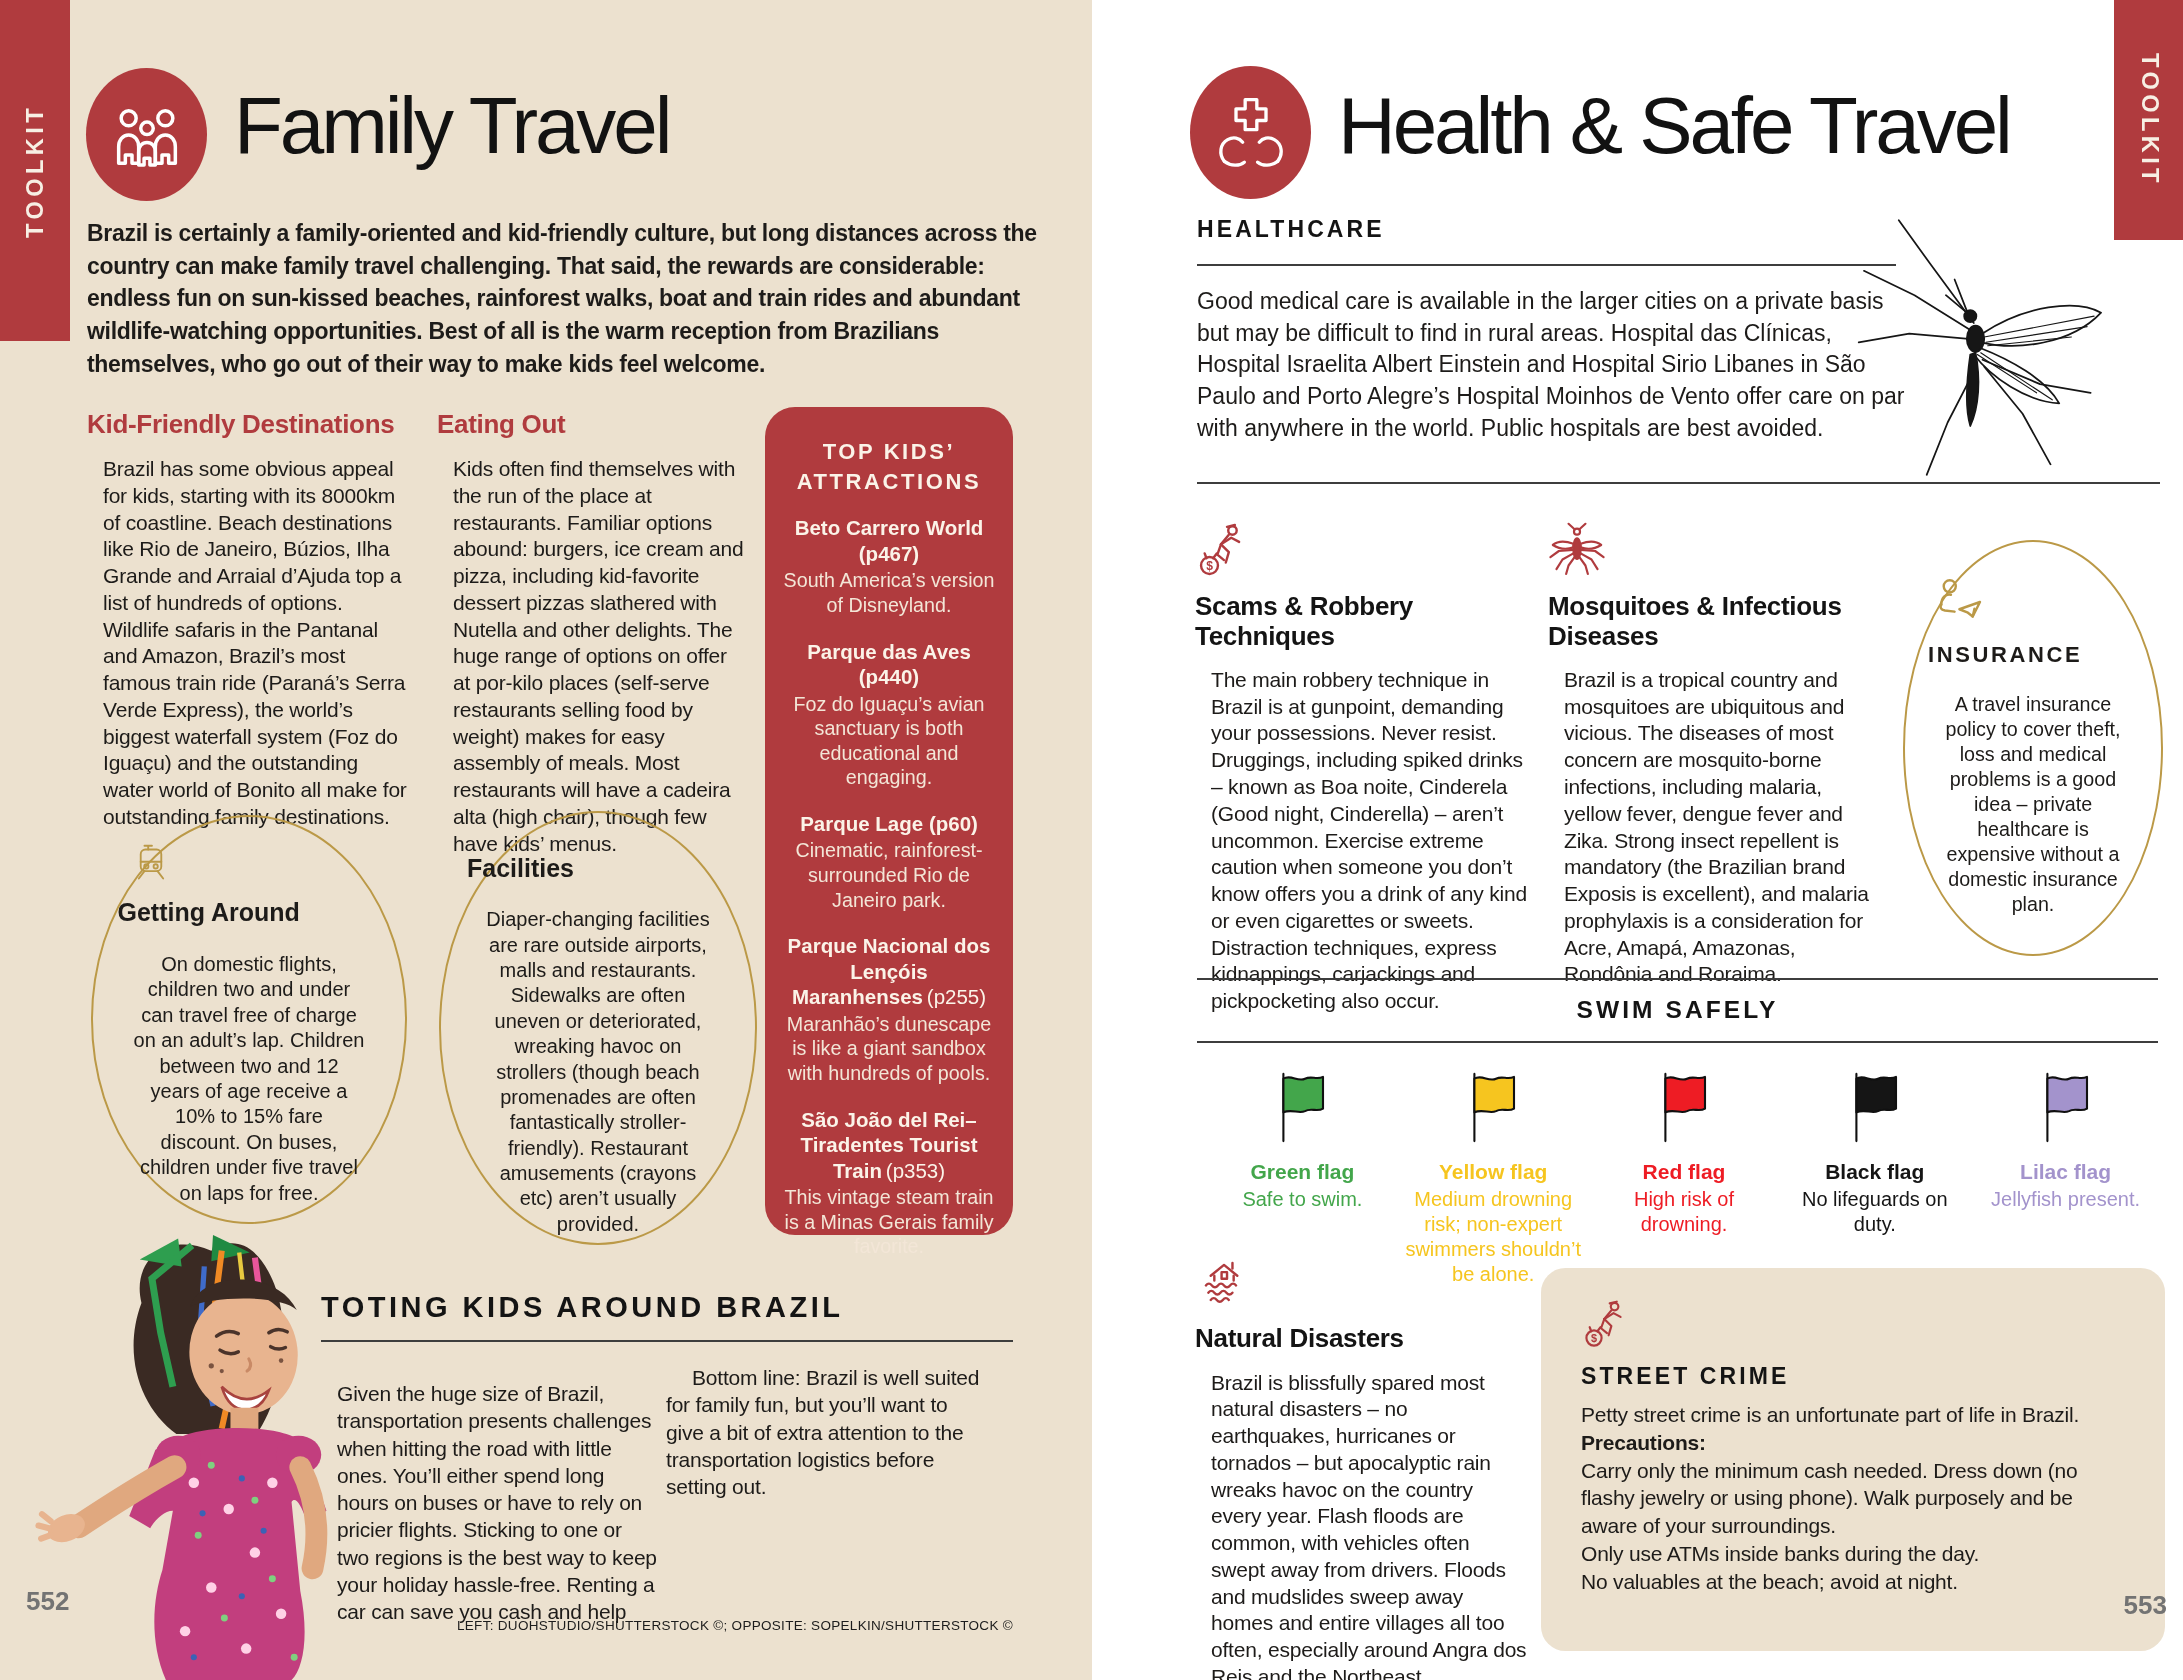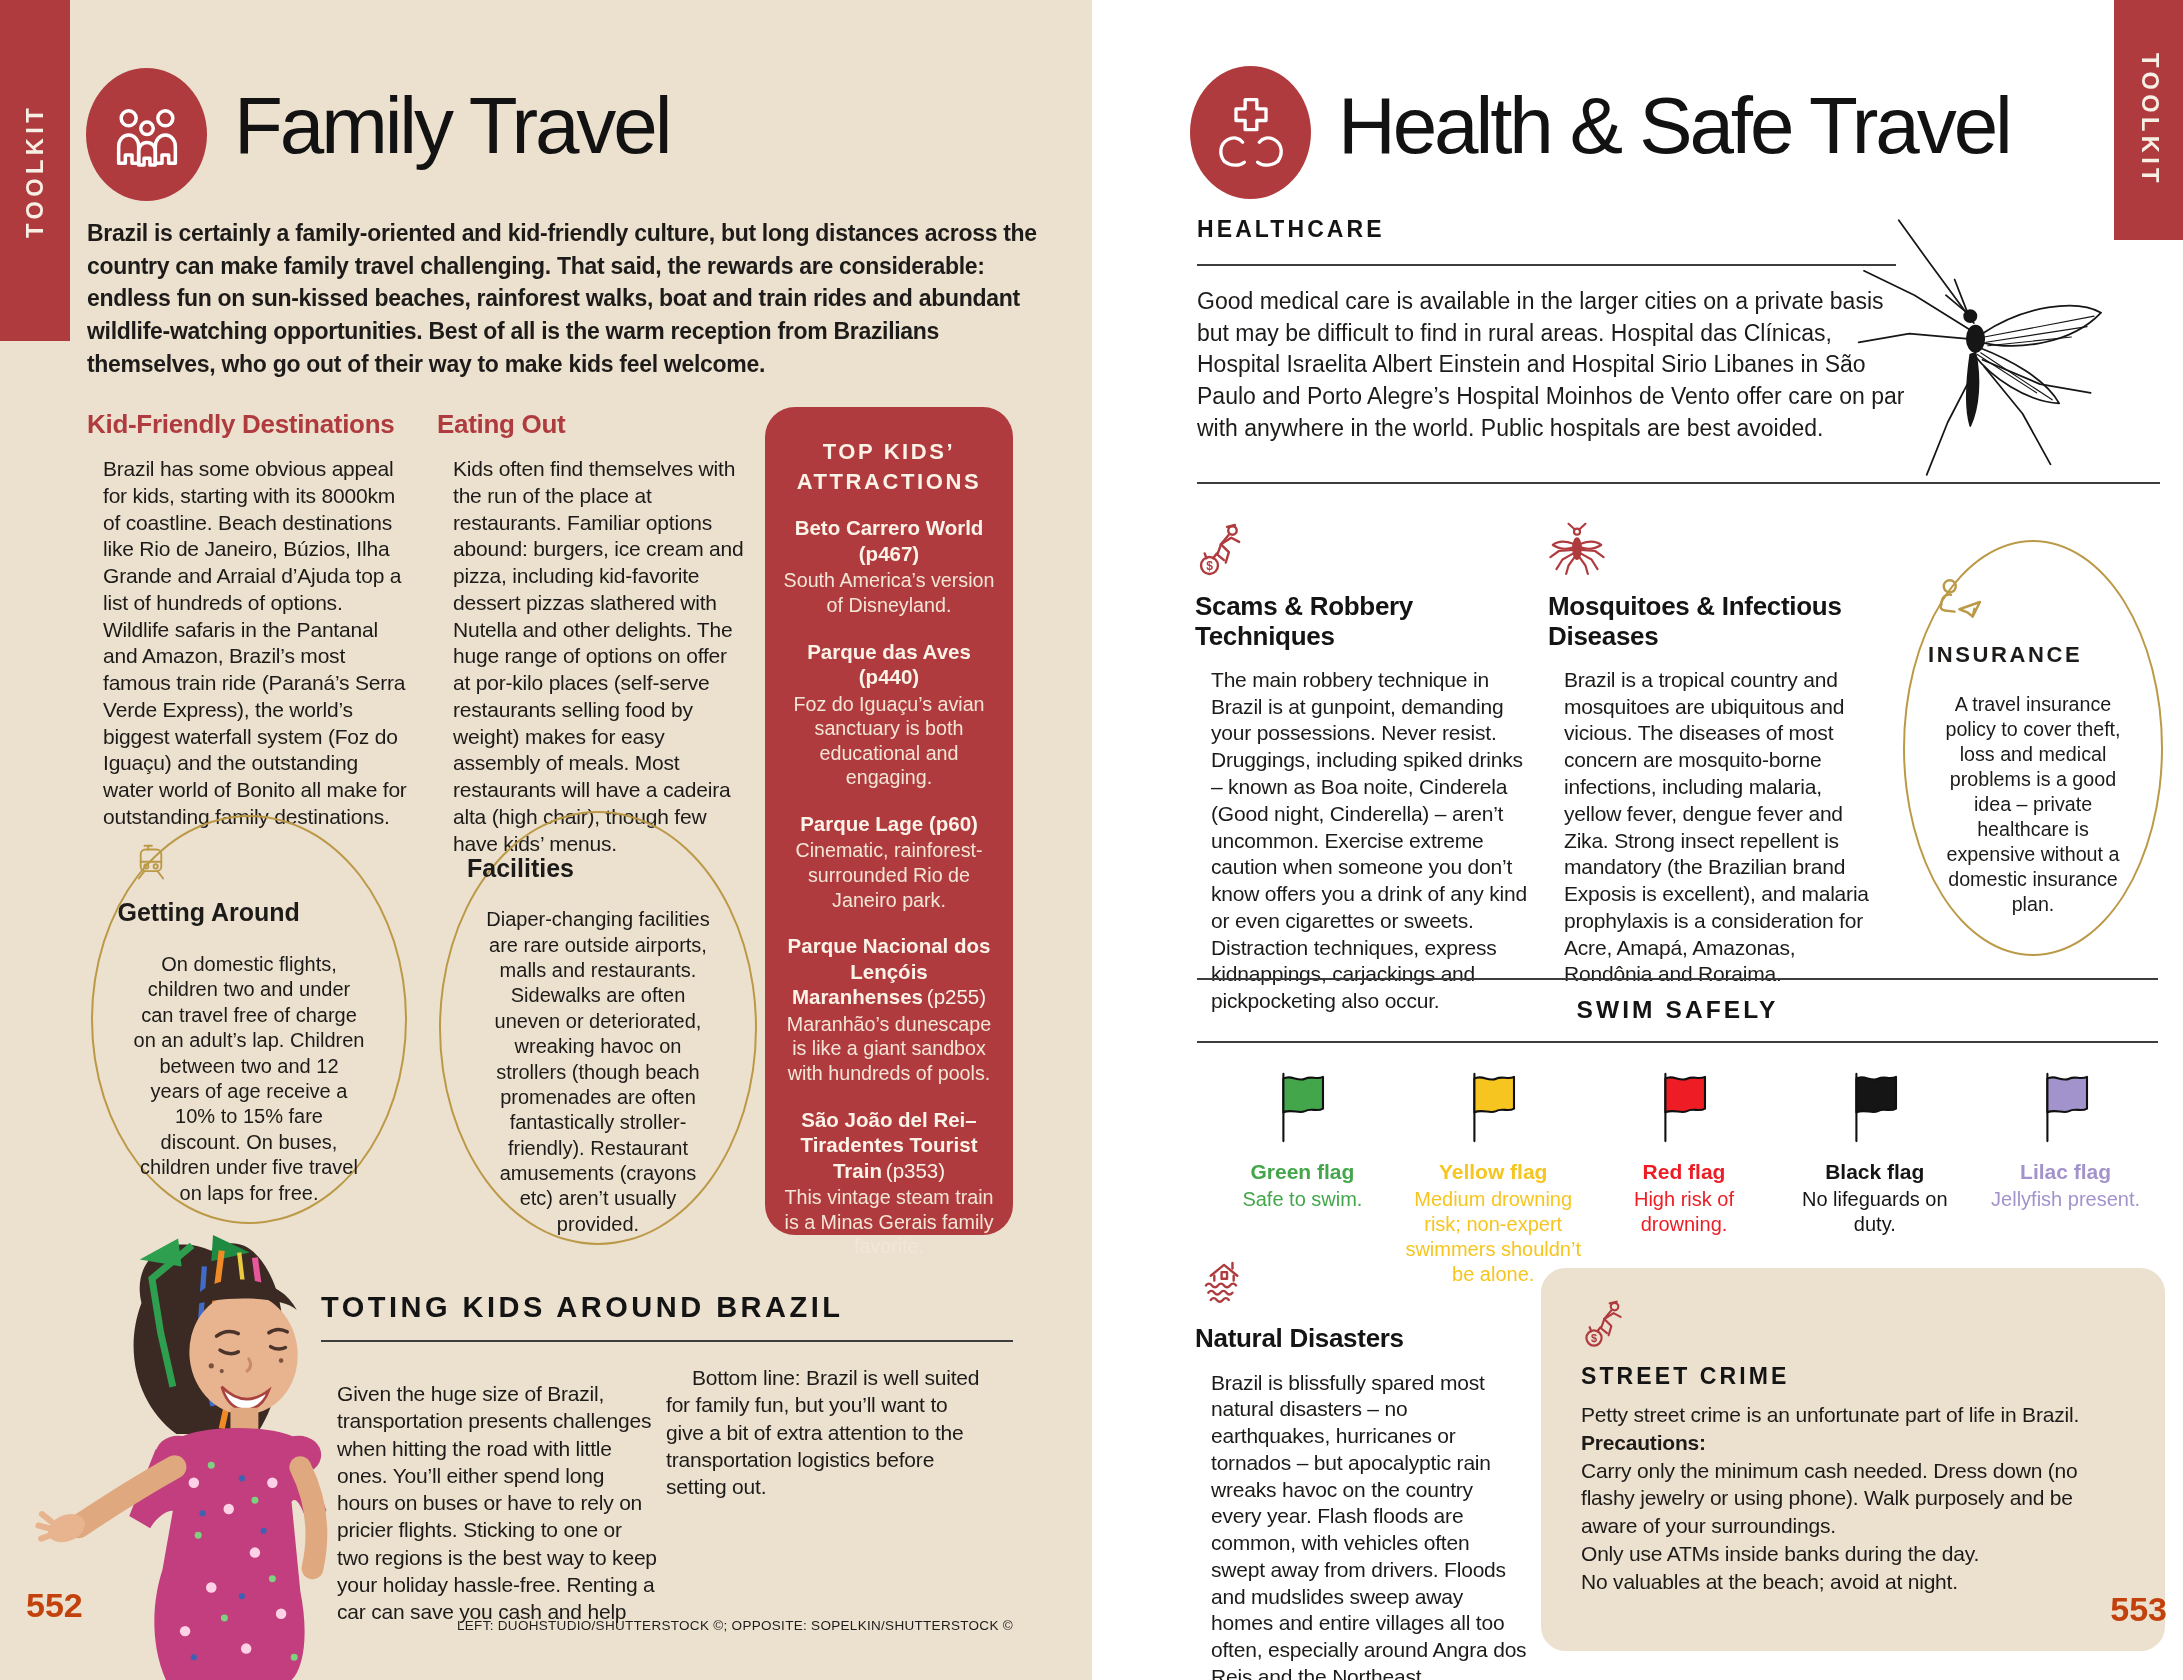--- a/index.html
+++ b/index.html
@@ -29,21 +29,21 @@
         text-align:center;display:flex;flex-direction:column;align-items:flex-start;}
   .oval h3{font-size:25px;font-weight:700;margin:10.5px 0 8.7px 0;}
   .oval p{font-size:20px;line-height:1.27;margin:16px;}
   .small-caps-head{font-weight:700;font-size:23px;letter-spacing:3.1px;color:#141414;}
   .rule{background:#3d3d3d;height:1.7px;}
   .flag-col{flex:1;text-align:center;padding:0 7px;}
   .flag-name{font-weight:700;font-size:21px;margin-top:8.7px;}
   .flag-desc{font-size:20px;line-height:1.25;margin-top:3.5px;}
   .street-box{background:#ece1cf;border-radius:24.5px;box-sizing:border-box;padding:31px 40px;}
   .street-box p{margin:0;font-size:21px;line-height:1.33;letter-spacing:-0.2px;}
-  .pagenum{font-weight:700;font-size:34px;color:#c2410c;}
+  .pagenum{font-weight:700;font-size:26px;color:#737373;}
   .credits{font-size:13.5px;letter-spacing:0.3px;color:#1c1c1c;font-weight:500;}
   .toting-head{font-weight:700;font-size:29px;letter-spacing:3.5px;color:#141414;}
   svg{display:block;}
 </style>
 </head>
 <body>
 
 <div id="canvas">
 
   <div class="abs page-left">

